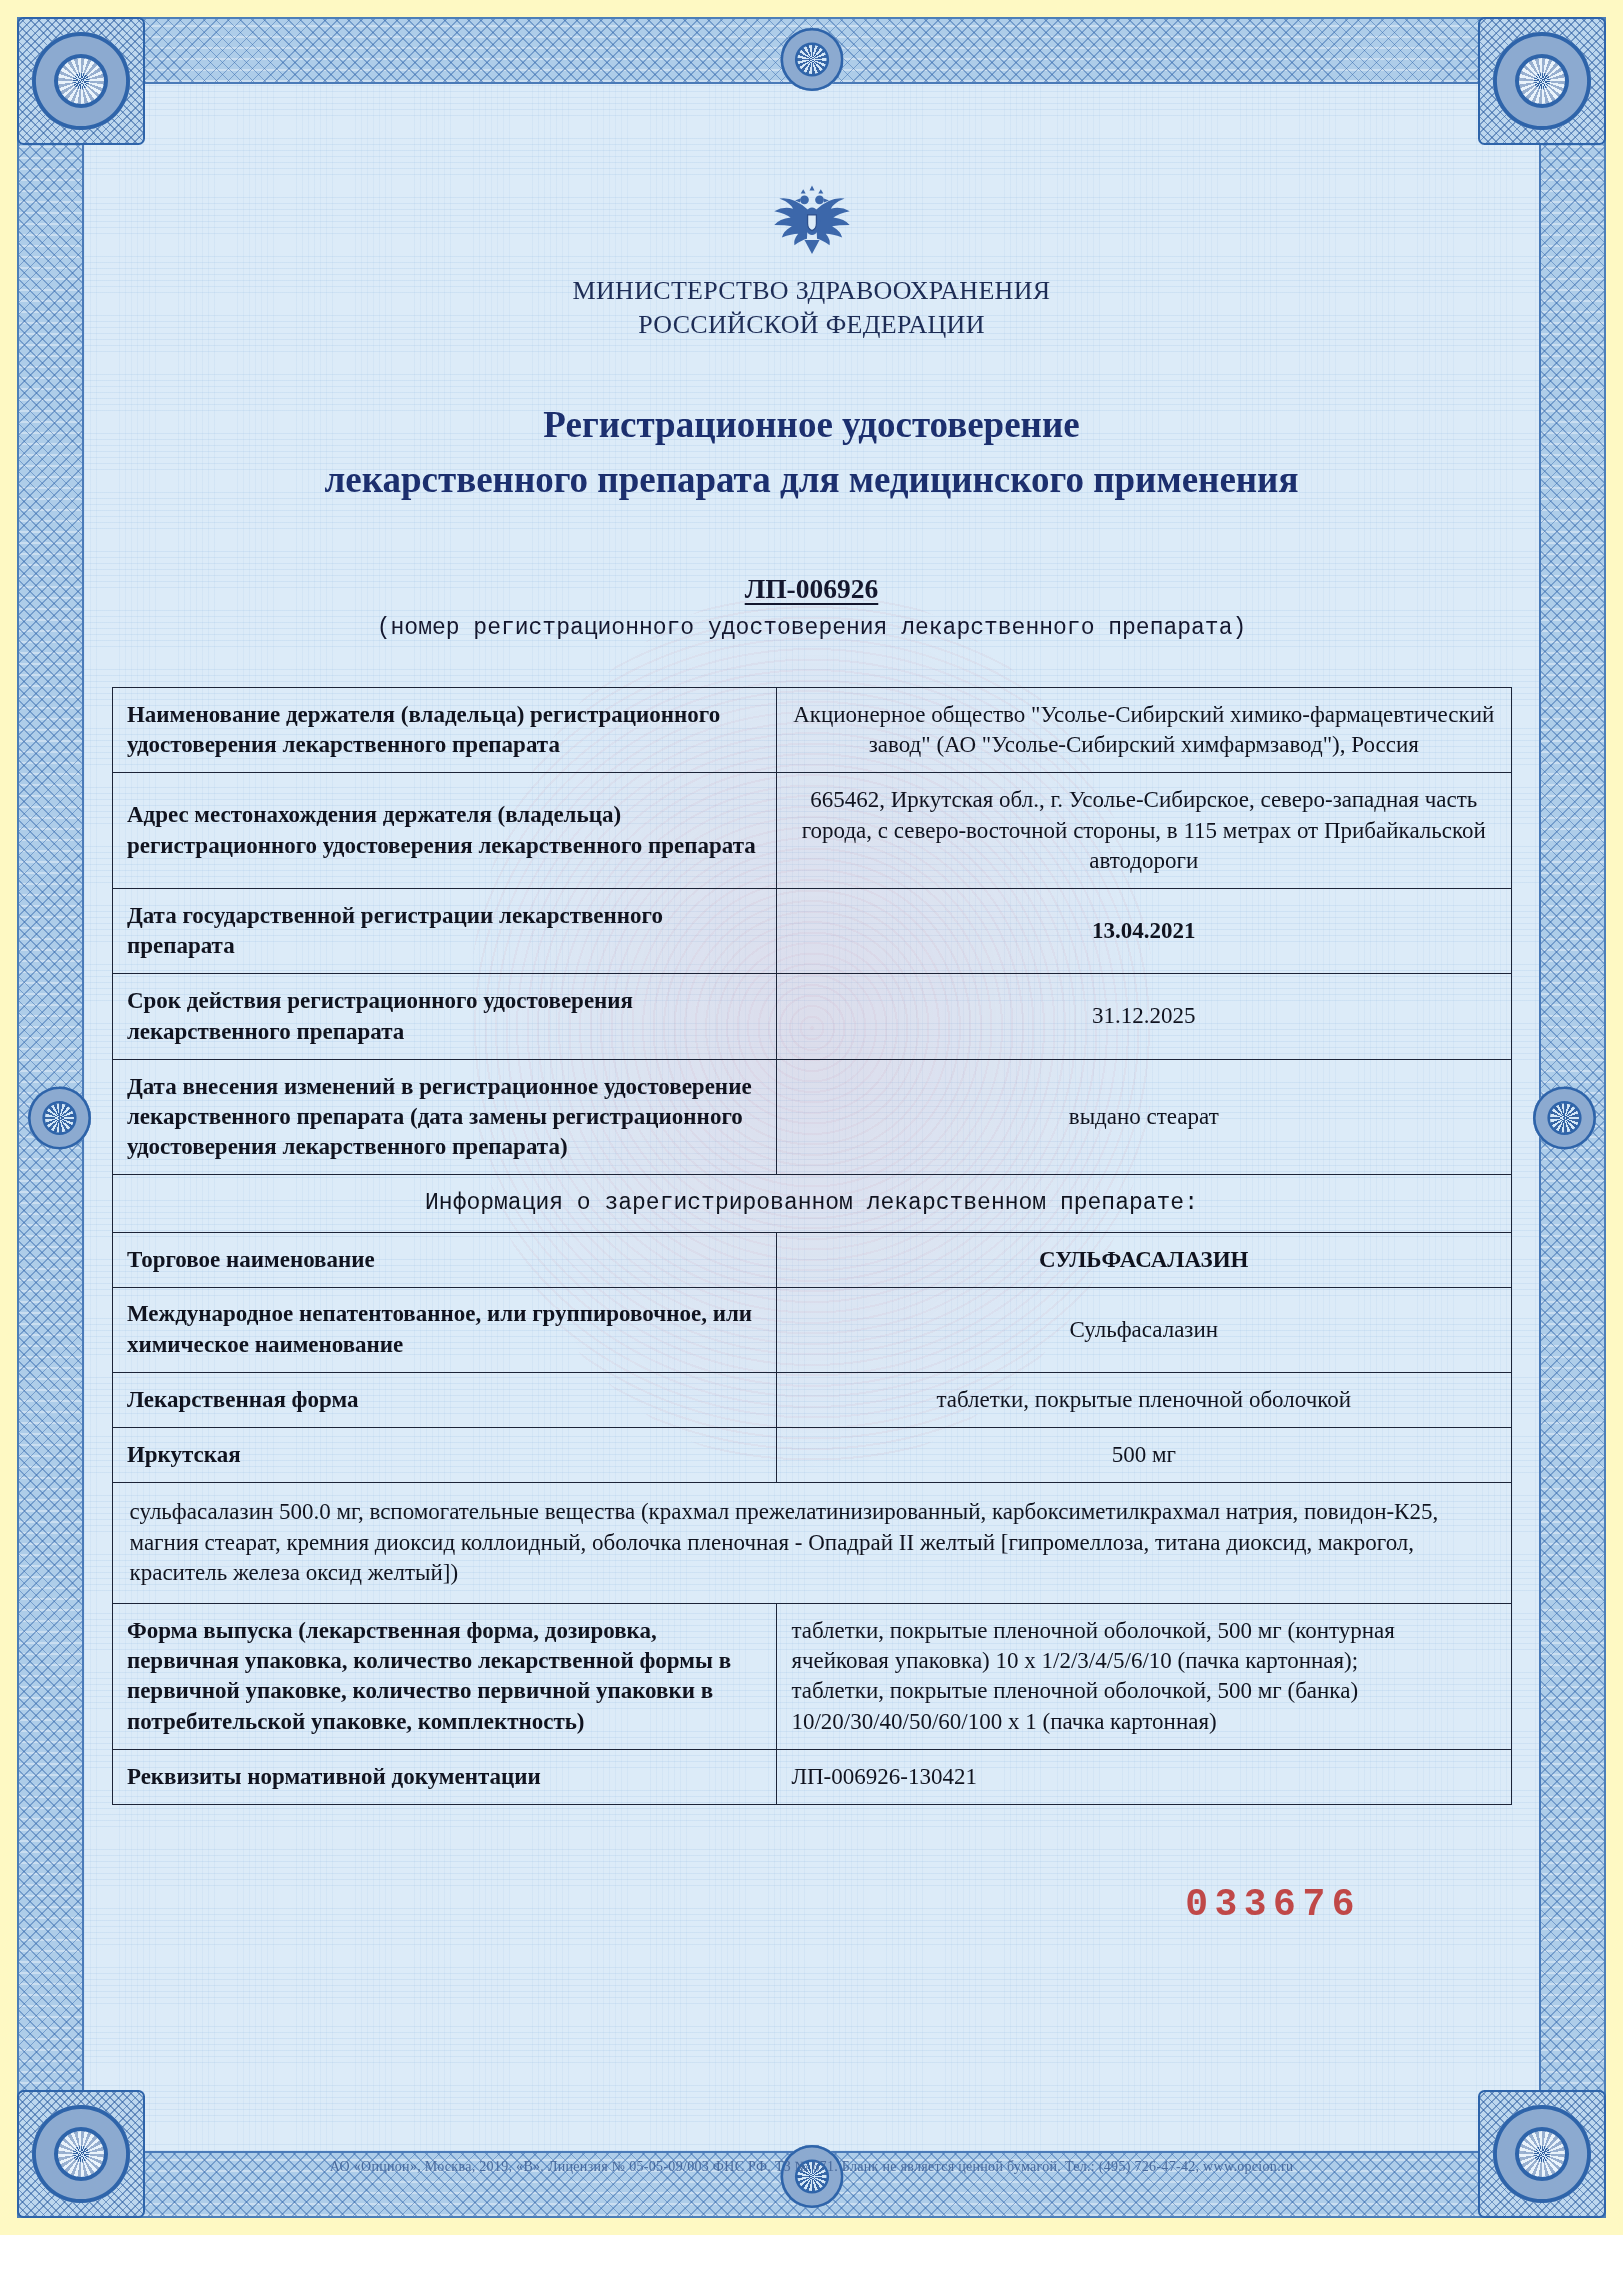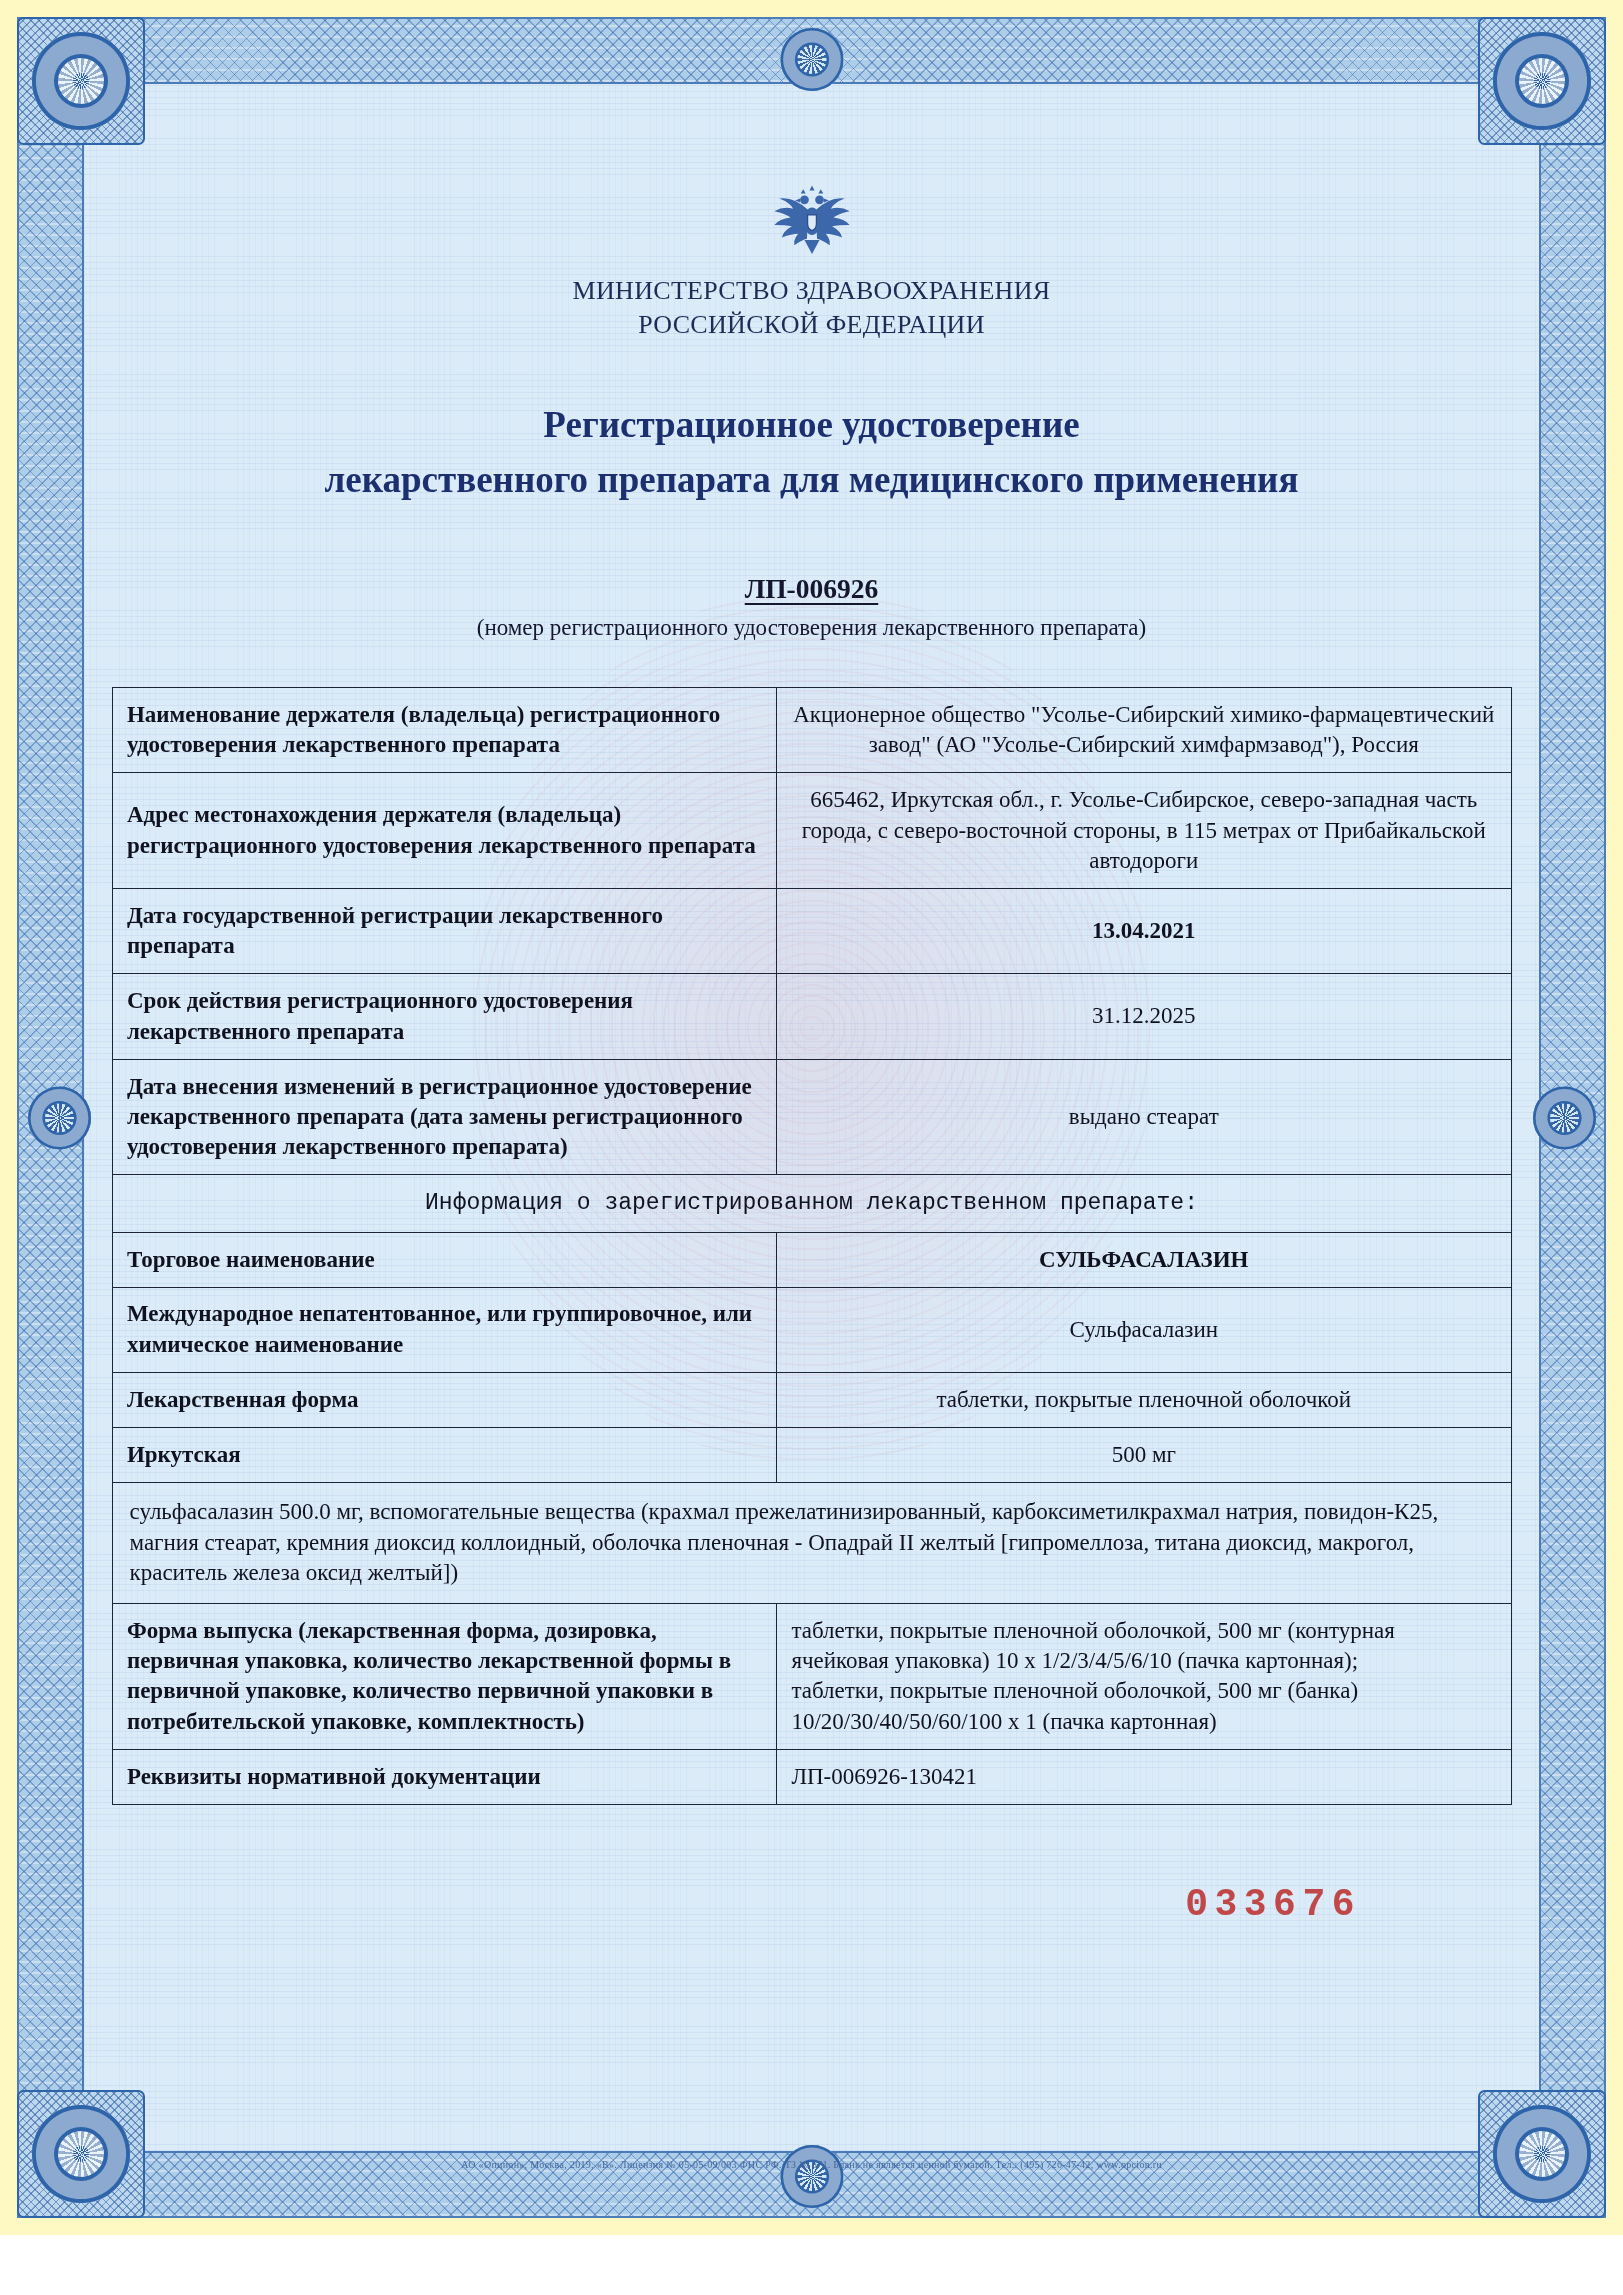--- a/index.html
+++ b/index.html
@@ -54,40 +54,40 @@
   .mb { bottom:27.5px; left:50%; transform:translateX(-50%); }
   .ml { left:27.5px; top:50%; transform:translateY(-50%); }
   .mr { right:27.5px; top:50%; transform:translateY(-50%); }
 
   
   .content { position:absolute; left:111px; right:111px; top:86px; text-align:center; }
   .emblem { width:88px; height:77px; margin:98px auto 13px; display:block; }
   .ministry { font-size:26px; line-height:1.3; color:#1d2c55; letter-spacing:0.3px; }
   .title { margin-top:55px; font-size:37px; font-weight:bold; color:#1c2f6e; line-height:1.5; }
   .regnum { margin-top:65px; font-size:27.5px; font-weight:bold; color:#14172e; text-decoration:underline; text-underline-offset:4.6px; }
-  .regnum-caption { margin-top:10.5px; font-size:23px; color:#14172e; }
+  .regnum-caption { margin-top:10.5px; font-size:23px; color:#14172e;font-family:Liberation Mono, monospace; }
 
   table.doc { margin:46px auto 0; width:1400px; border-collapse:collapse; font-size:23px; text-align:left; }
   table.doc td { border:1.3px solid #1c2438; padding:11.8px 14.4px; line-height:1.32; vertical-align:middle; }
   td.lbl { width:47.5%; font-weight:bold; vertical-align:top; }
   td.val { text-align:center; }
   td.val.bold { font-weight:bold; }
   td.val-left { text-align:left; vertical-align:top; white-space:pre-line; }
   tr.section td { text-align:center; padding:13px;font-family:Liberation Mono, monospace; }
   tr.block-head td { font-weight:bold; }
   tr.block-body td { text-align:left; padding:14.4px 17px; }
 
   .serial {
     position:absolute; top:1883px; right:262px;
     font-family:"Liberation Mono","DejaVu Sans Mono",monospace;
     font-size:38px; font-weight:bold; color:#c04848; letter-spacing:6.5px;
   }
   .footer {
     position:absolute; left:0; right:0; top:2159px; text-align:center;
-    font-size:10px; color:#48699c; letter-spacing:0.3px;
+    font-size:14px; color:#48699c; letter-spacing:0.3px;
   }
 </style>
 </head>
 <body>
 
 <div class="page">
 
   <div class="band"></div>
   <div class="inner"></div>
   <div class="watermark"></div>

